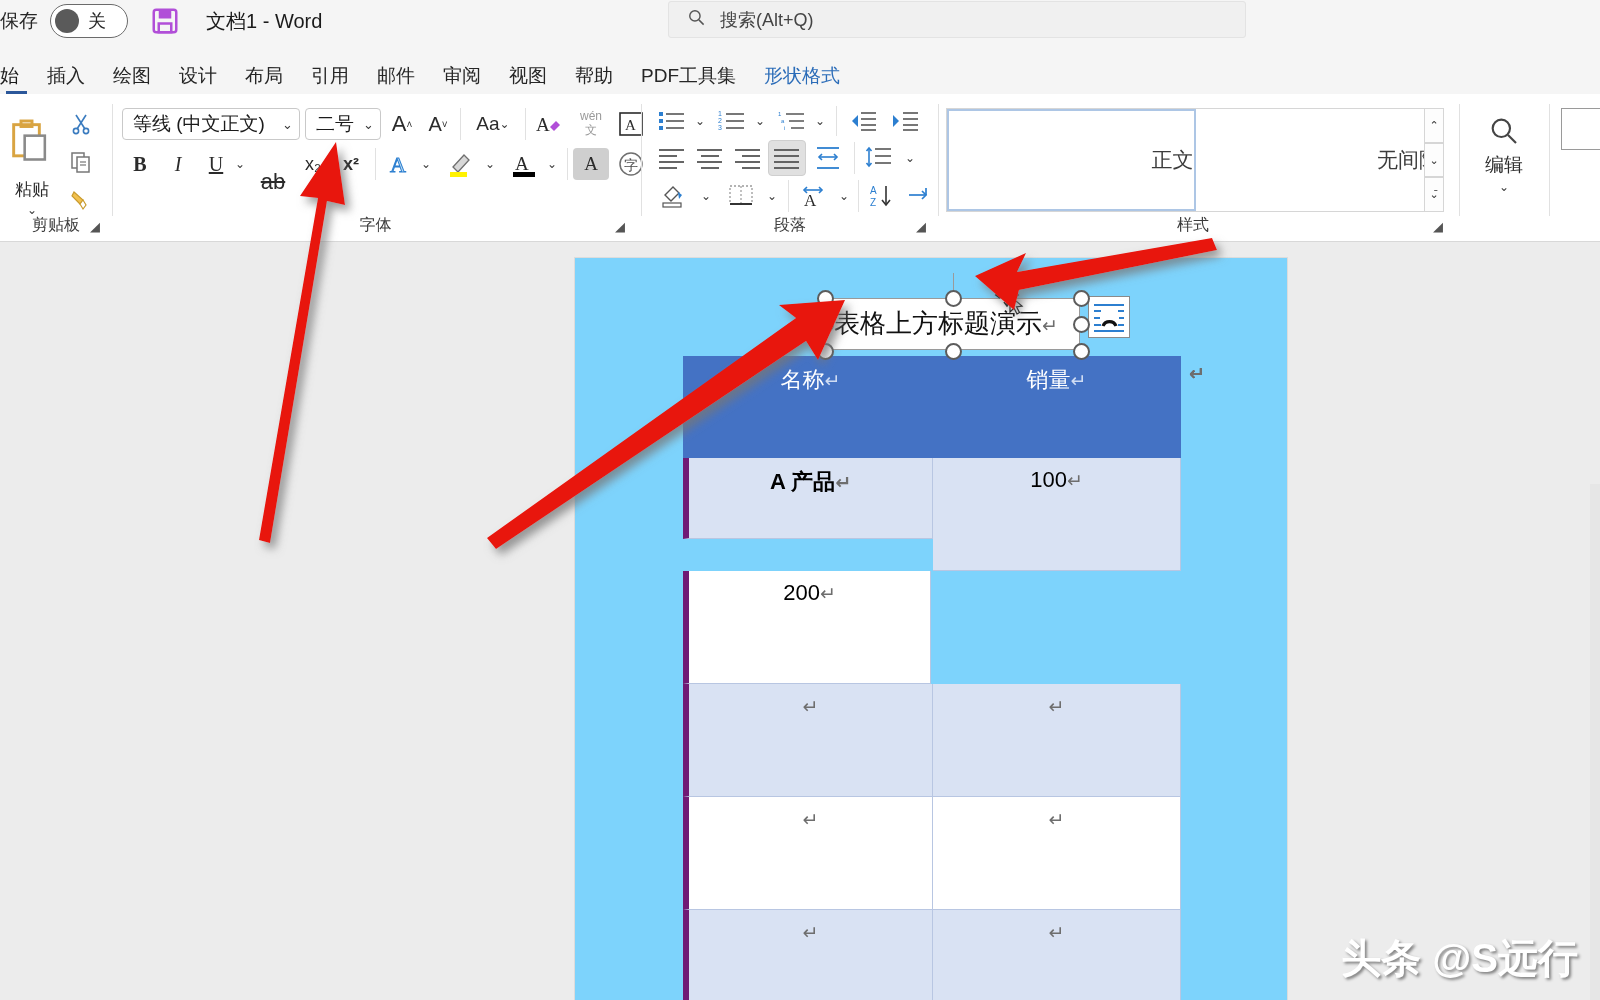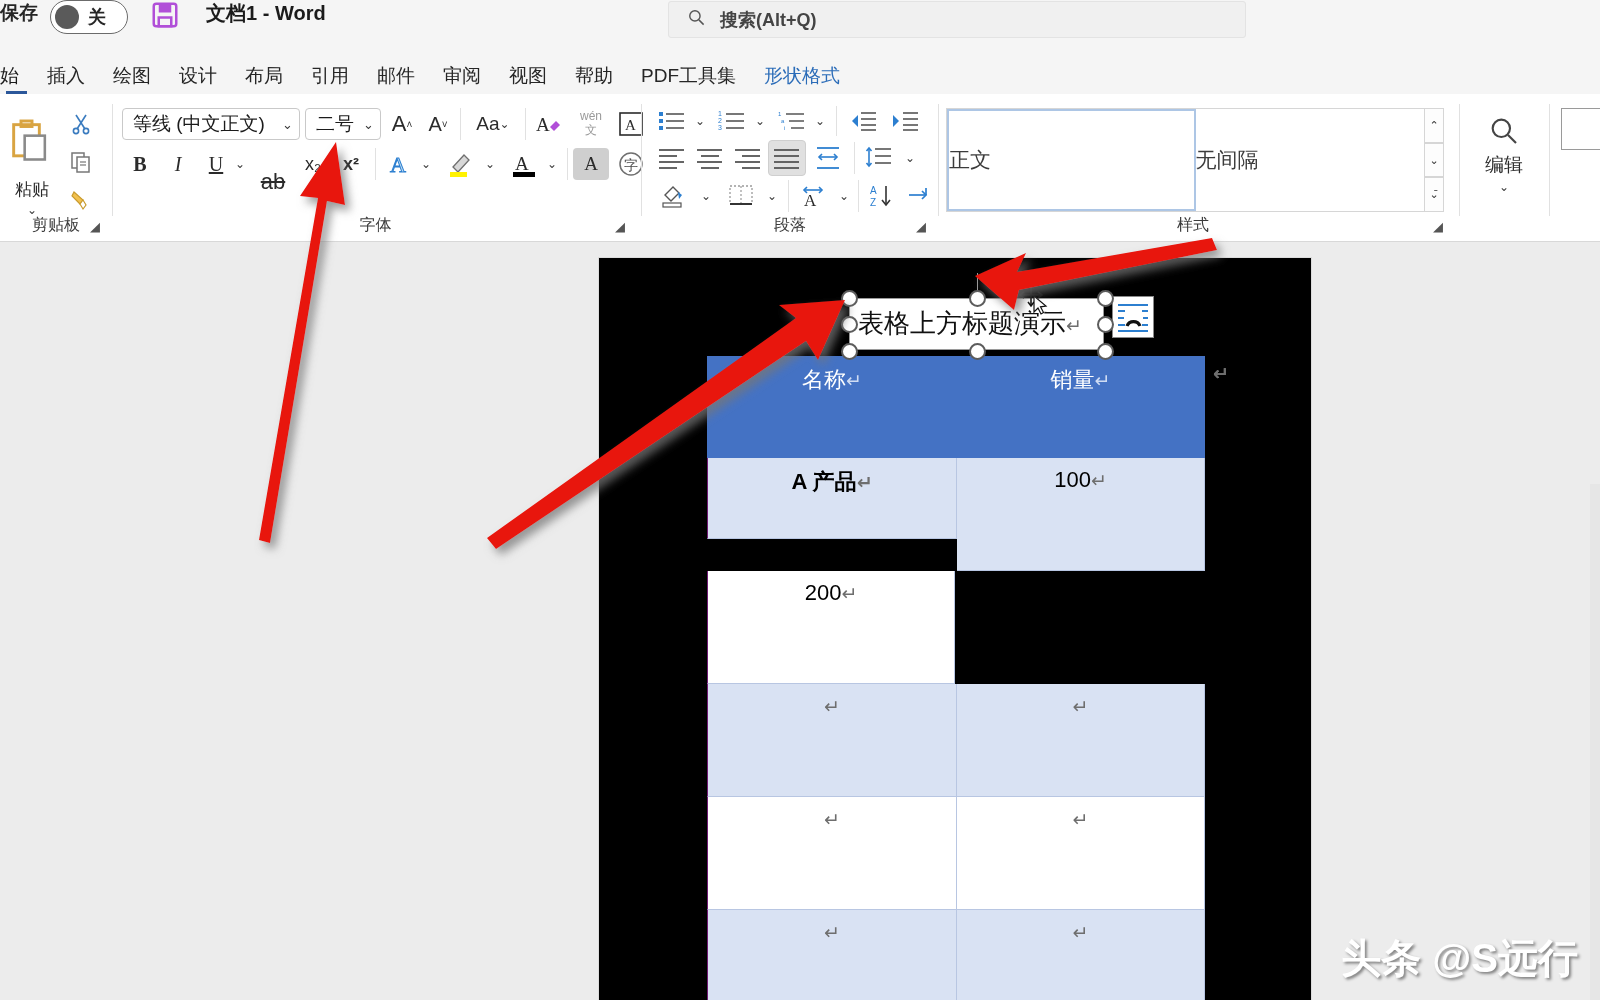--- a/index.html
+++ b/index.html
@@ -6,21 +6,21 @@
   html, body { margin:0; padding:0; }
   body {
     width:1600px; height:1000px; overflow:hidden;
     font-family:"Liberation Sans","DejaVu Sans",sans-serif;
     background:#ececec; position:relative;
   }
 
   
   #titlebar{
     position:absolute; left:0; top:0; width:1600px; height:42px;
-    background:#f5f5f5; display:flex; align-items:flex-start;font-weight:bold;
+    background:#f5f5f5; display:flex; align-items:center;
   }
   .autosave-label{ font-size:19px; color:#262626; margin-left:0px; white-space:nowrap;}
   .toggle{
     width:78px; height:34px; border-radius:17px; border:1.5px solid #6b6b6b;
     background:#fff; display:flex; align-items:center; margin-left:12px; position:relative;
   }
   .toggle .knob{ width:24px;height:24px;border-radius:50%;background:#5a5a5a; margin-left:4px;}
   .toggle .tlabel{ font-size:18px;color:#262626; margin-left:9px;}
   .save-icon{ margin-left:22px; width:30px;height:30px; position:relative;}
   .title-text{ font-size:20px; color:#1b1b1b; margin-left:26px; white-space:nowrap;}
@@ -72,35 +72,35 @@
     display:flex; align-items:center; padding:0 6px 0 10px; font-size:19px; color:#1b1b1b;
   }
   .combo .cv{ flex:1; white-space:nowrap; overflow:hidden;}
   .combo .cchev{ font-size:13px; color:#3c3c3c; margin-left:4px;}
 
   
   #gallery{
     position:absolute; left:946px; top:14px; width:495px; height:104px;
     border:1px solid #d6d6d6; background:#fff; display:flex; align-items:stretch;
   }
-  .stile{ flex:1; display:flex; align-items:center; justify-content:flex-start; }
+  .stile{ flex:1; display:flex; align-items:center; justify-content:flex-end; }
   .stile.sel{ border:2px solid #adc6e5; }
   .stile .n1{ font-size:21px; color:#3c3c3c; font-family:"Liberation Serif","DejaVu Serif",serif;}
   .stile .n2{ font-size:21px; color:#3c3c3c; font-family:Liberation Serif, serif;}
   .stile .n3{ font-size:40px; color:#111; font-weight:bold; }
   #galscroll{ position:absolute; left:1424px; top:14px; width:20px; height:104px;
               display:flex; flex-direction:column; }
   #galscroll div{ flex:1; border:1px solid #d6d6d6; background:#fdfdfd;
      display:flex;align-items:center;justify-content:center; font-size:11px; color:#333;}
 
   
   #docarea{ position:absolute; left:0; top:242px; width:1600px; height:758px; background:#ececec;}
   #page{
-    position:absolute; left:599px; top:16px; width:712px; height:742px;
-    background:#000000; box-shadow:0 0 0 1px #dcdcdc;
+    position:absolute; left:575px; top:16px; width:712px; height:742px;
+    background:#7dd3fc; box-shadow:0 0 0 1px #dcdcdc;
   }
 
   
   #textbox{
     position:absolute; left:250px; top:40px; width:255px; height:52px;
     border:1px solid #9a9a9a; background:#fff;
   }
   #textbox .tb-text{
     position:absolute; left:8px; top:7px; font-size:26px; color:#111;
     white-space:nowrap; font-family:"Liberation Sans","DejaVu Sans",sans-serif;
@@ -117,21 +117,21 @@
   }
   #cursor-move{ position:absolute; left:418px; top:24px; width:34px; height:34px; z-index:7;}
 
   
   #tbl{ position:absolute; left:108px; top:98px; width:498px; }
   .trow{ display:flex; }
   .tcell{
     position:relative; border-right:1px solid #b8c6e2; border-bottom:1px solid #b8c6e2;
     display:flex; justify-content:center; padding-top:9px;
   }
-  .tcell:first-child{ border-left:1px solid #701a75; }
+  .tcell:first-child{ border-left:6px solid #701a75; }
   .trow.head .tcell{ background:#4472c4; border-color:#4472c4; color:#fff; }
   .trow.band .tcell{ background:#d9e2f3; }
   .trow.plain .tcell{ background:#fff; }
   .cw1{ width:250px; } .cw2{ width:248px; }
   .ctext{ font-size:22px; white-space:nowrap; }
   .ctext.bold{ font-weight:bold; }
   .ctext.head{ font-size:22px; color:#fff; }
   .rowend{ position:absolute; left:506px; color:#6e6e6e; font-size:19px; }
 
   

